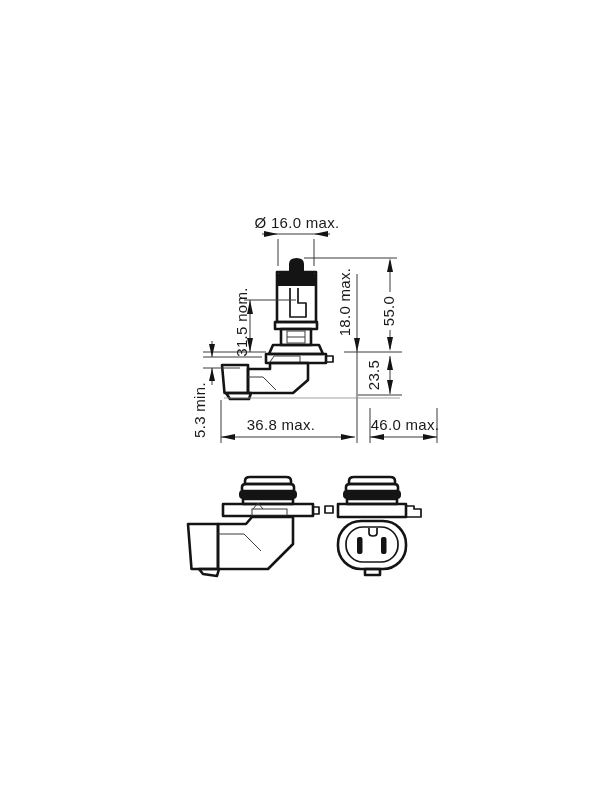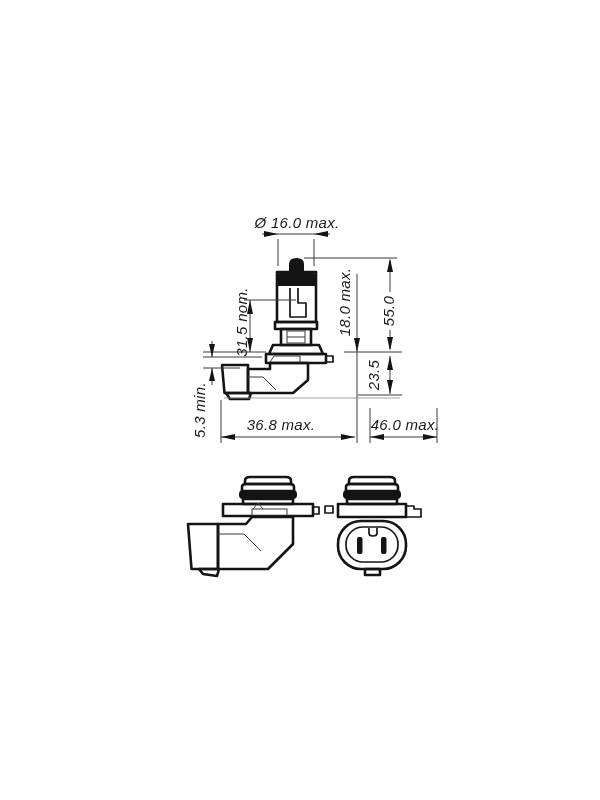--- a/index.html
+++ b/index.html
@@ -1,16 +1,16 @@
 <!DOCTYPE html>
 <html><head>
 <meta charset="utf-8">
 <style>
   html,body{margin:0;padding:0;background:#ffffff;}
-  .canvas{position:relative;width:600px;height:800px;background:#ffffff;overflow:hidden;font-style:italic;}
+  .canvas{position:relative;width:600px;height:800px;background:#ffffff;overflow:hidden;}
   svg{display:block;}
   .dimtext{font-family:"Liberation Sans", sans-serif;font-size:15px;fill:#1a1a1a;letter-spacing:.3px;}
   .thick{stroke:#141414;stroke-width:2.6;fill:none;stroke-linejoin:round;stroke-linecap:round;}
   .med{stroke:#141414;stroke-width:1.7;fill:none;stroke-linejoin:round;}
   .thin{stroke:#3a3a3a;stroke-width:1;fill:none;}
   .faint{stroke:#8a8a8a;stroke-width:.8;fill:none;}
   .solid{fill:#141414;stroke:none;}
 </style>
 </head>
 <body>

